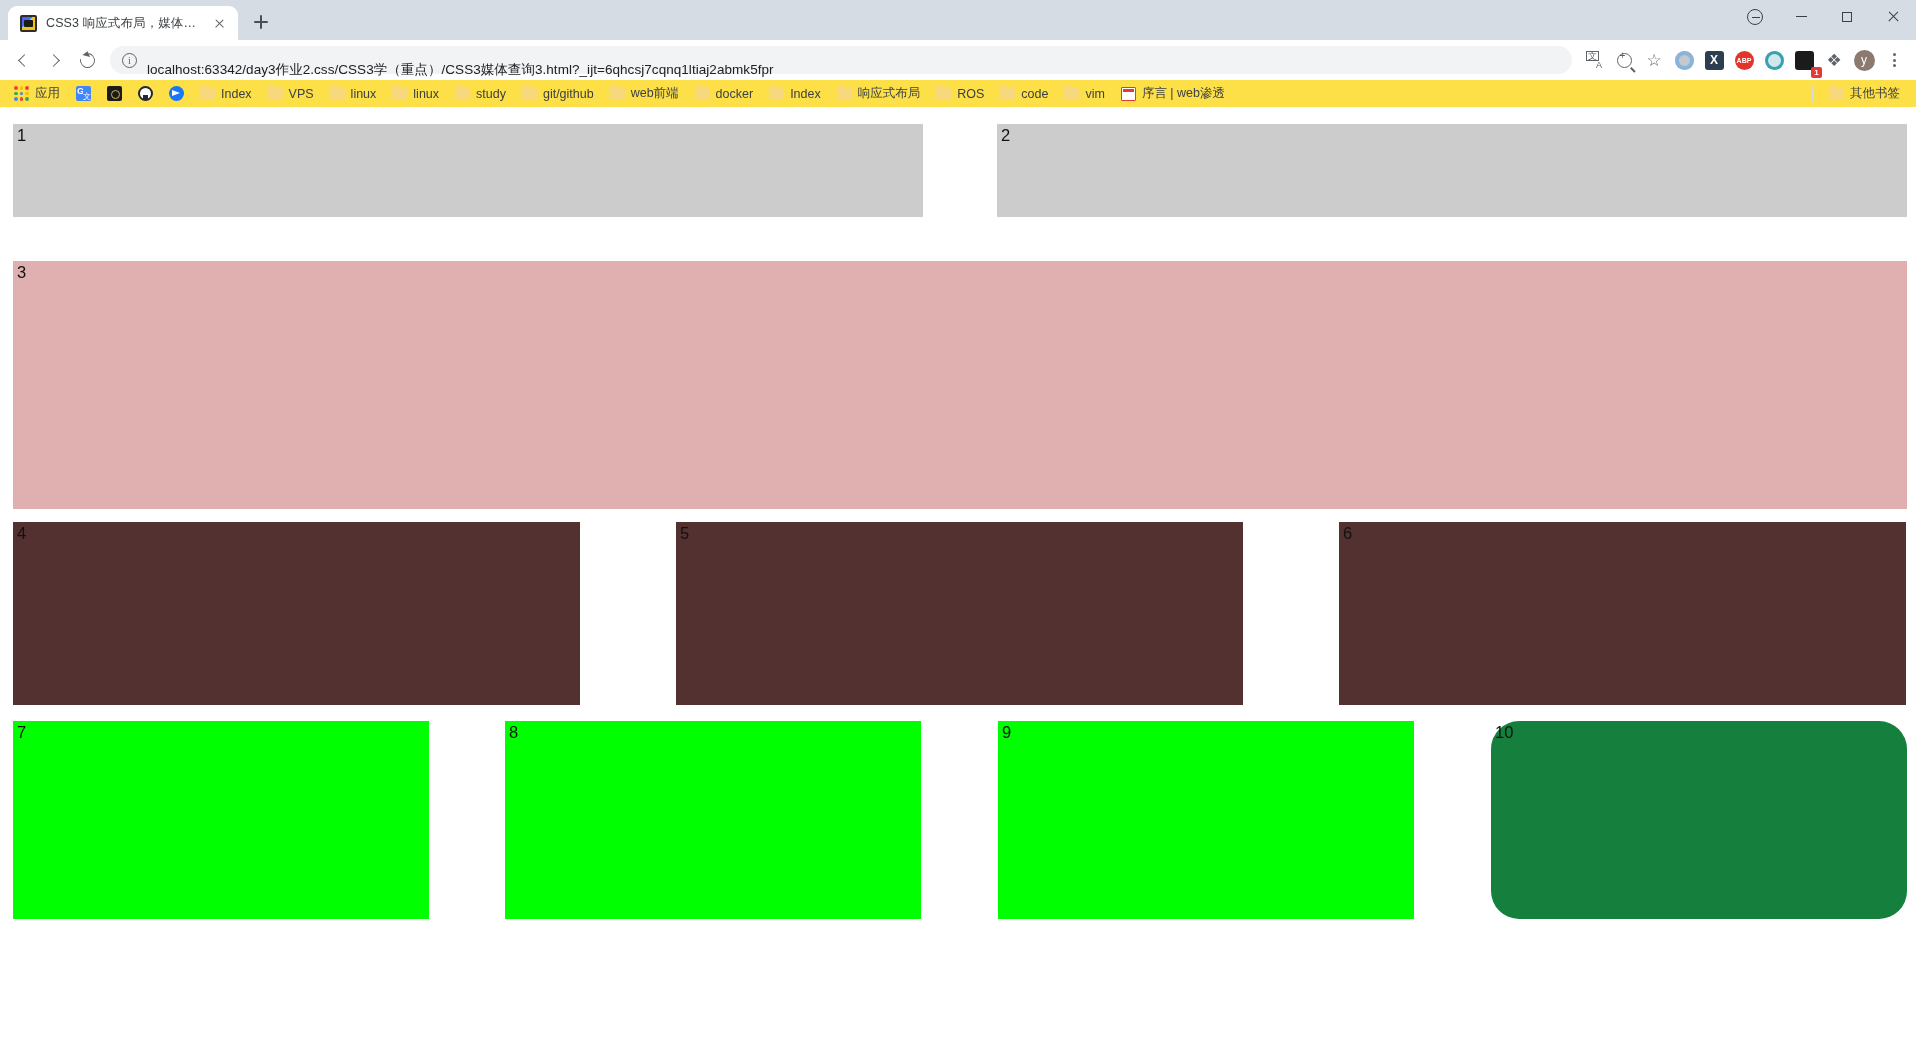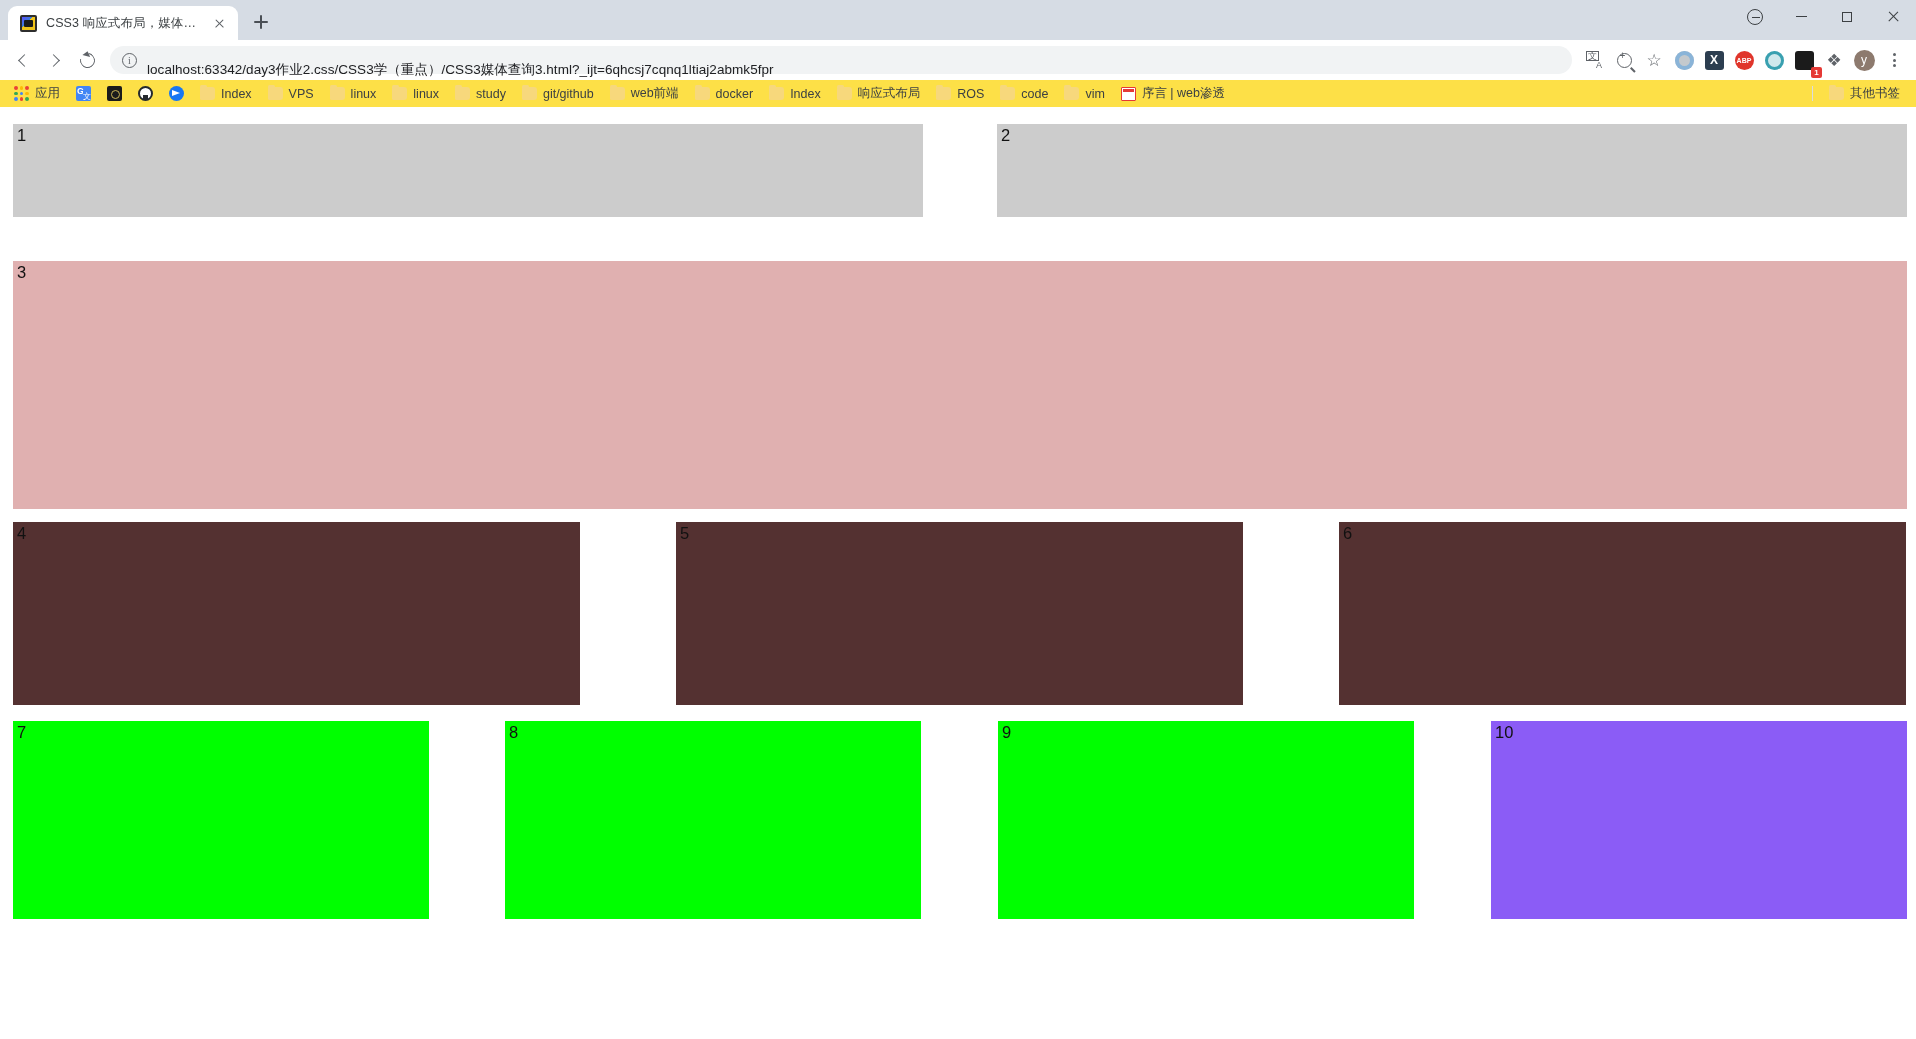--- a/index.html
+++ b/index.html
@@ -380,18 +380,18 @@
         </div>
         <div class="cell" style="position: absolute; left: 13px; top: 614px; width: 416px; height: 198px; background: rgb(0, 255, 0);">
           <span>7</span>
         </div>
         <div class="cell" style="position: absolute; left: 505px; top: 614px; width: 416px; height: 198px; background: rgb(0, 255, 0);">
           <span>8</span>
         </div>
         <div class="cell" style="position: absolute; left: 998px; top: 614px; width: 416px; height: 198px; background: rgb(0, 255, 0);">
           <span>9</span>
         </div>
-        <div class="cell" style="position: absolute; left: 1491px; top: 614px; width: 416px; height: 198px; background: #8b5cf6;">
+        <div class="cell" style="position: absolute; left: 1491px; top: 614px; width: 416px; height: 198px; background: #15803d; border-radius: 28px;">
           <span>10</span>
         </div>
       </div>
   </div>
 </div>
 
 </body></html>

